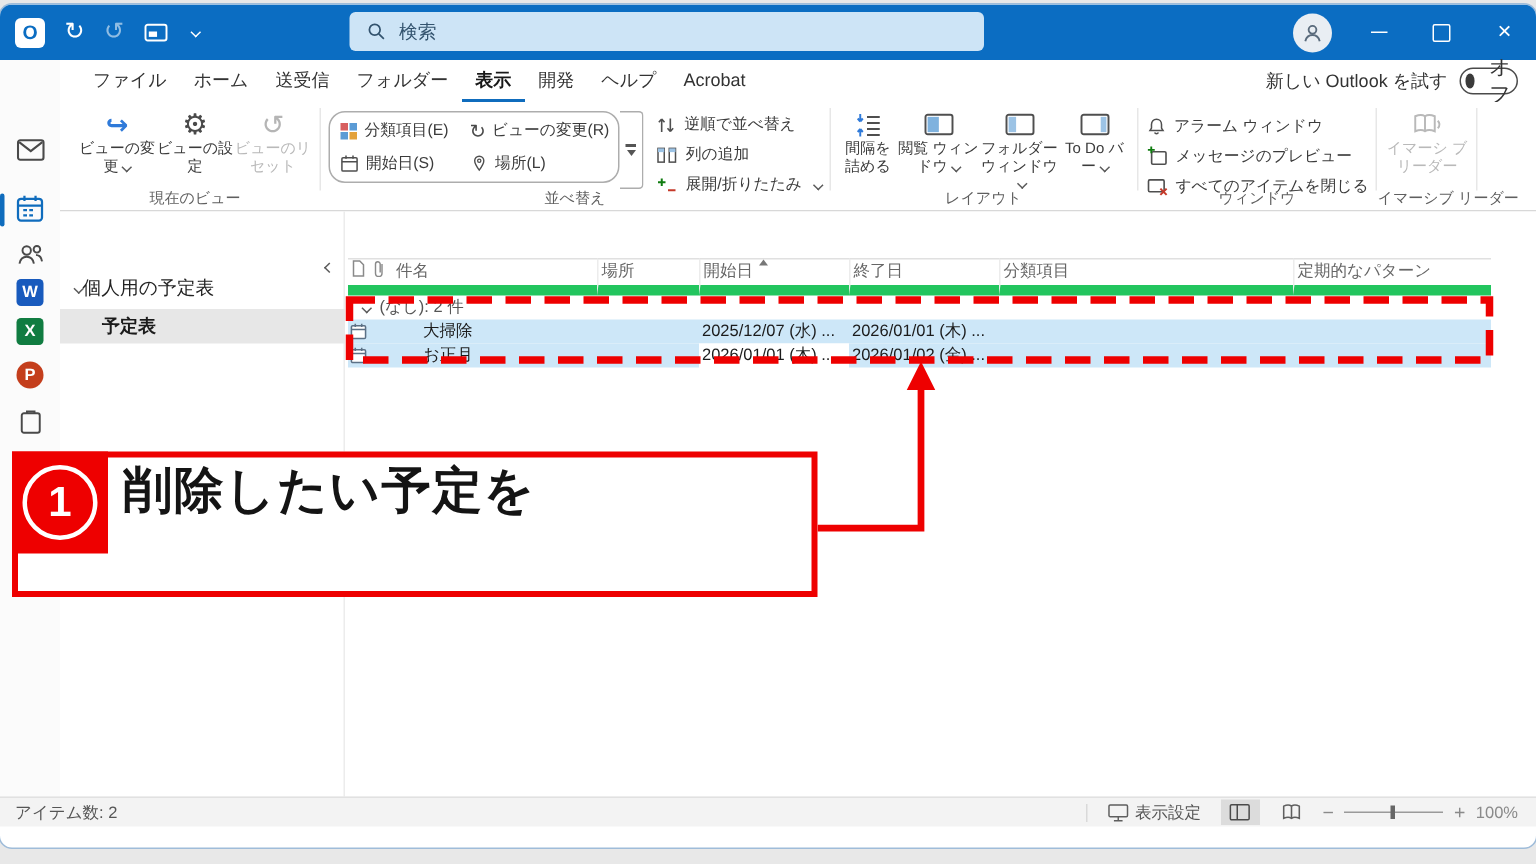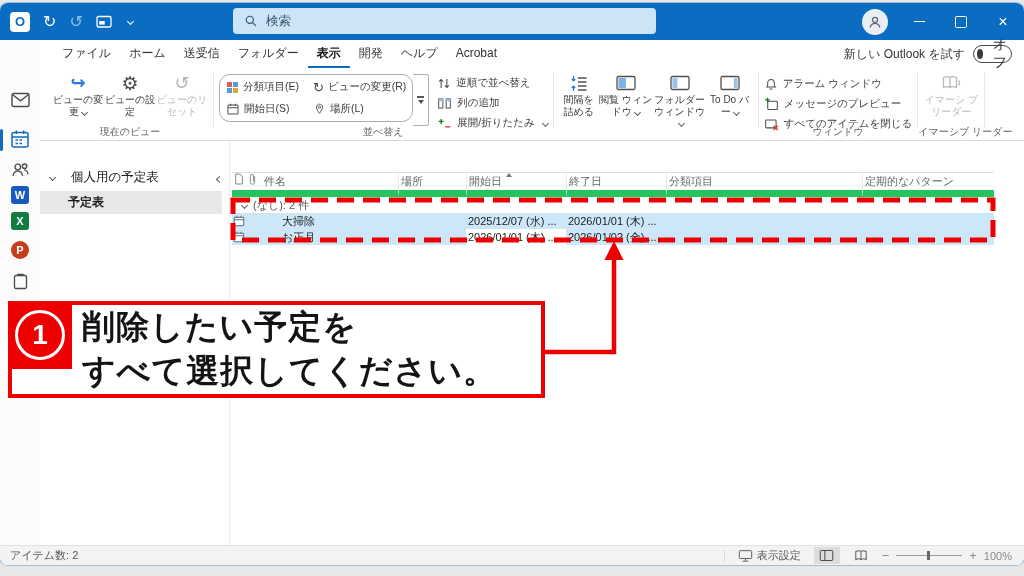--- a/index.html
+++ b/index.html
@@ -61,38 +61,38 @@
           border-bottom:4.5px solid #777;margin-left:4px}
   .stack{display:flex;flex-direction:column;justify-content:flex-start;padding-top:2px}
   .srow{display:flex;align-items:center;gap:5px;height:20px;font-size:10.5px;color:#3b3b3b;white-space:nowrap}
   
   .sidebar{position:absolute;left:0;top:37px;width:40px;bottom:20px;background:#fbfbfb}
   .navitem{position:absolute;left:0;width:40px;display:flex;justify-content:center}
   .navbar-indicator{position:absolute;left:0;top:89px;width:3px;height:22px;background:#0f6cbd;border-radius:2px}
   .tile{width:18px;height:18px;border-radius:3px;color:#fff;font-weight:bold;font-size:11px;line-height:18px;text-align:center}
   
   .folderpane{position:absolute;left:40px;top:138px;width:190px;bottom:20px;background:#fff;border-right:1px solid #ececec;box-sizing:border-box}
-  .fp-header{margin-top:28px;padding-left:10px;font-size:12.5px;color:#222;display:flex;align-items:center;gap:16px}
+  .fp-header{margin-top:43px;padding-left:10px;font-size:12.5px;color:#222;display:flex;align-items:center;gap:0}
   .fp-collapse{position:absolute;right:7px;top:27px}
-  .fp-item{margin-top:5px;background:#e7e7e7;width:150px;padding:3px 4px 3px 28px;font-weight:700;font-size:12px;color:#1b1b1b}
+  .fp-item{margin-top:5px;background:#e7e7e7;width:150px;padding:3px 16px 3px 28px;font-weight:700;font-size:12px;color:#1b1b1b}
   
   .list{position:absolute;left:230px;top:138px;right:0;bottom:20px;background:#fff}
   .tbl{position:absolute;left:2px;top:31px;display:grid;
        grid-template-columns:14px 16px 136px 68px 100px 100px 196px 132px;font-size:11px;color:#1c1c1c}
   .th{height:17px;line-height:17px;color:#666;border-top:1px solid #e0e0e0;border-bottom:7px solid #22c55e;
       padding-left:2px;white-space:nowrap;display:flex;align-items:flex-start}
   .th.sep{border-left:1px solid #ececec}
   .grouprow{grid-column:1/-1;height:16px;line-height:16px;color:#555;display:flex;align-items:center;gap:6px;padding-left:10px}
   .cell{height:16px;line-height:16px;white-space:nowrap;overflow:hidden;display:flex;align-items:center}
   .sel{background:#cde7f8}
   .cell-white{background:#fff}
   .subj{padding-left:20px}
   .datecell{padding-left:2px}
   
-  .statusbar{position:absolute;left:0;right:0;bottom:0;height:20px;background:#f3f3f3;border-top:1px solid #e1e1e1;
+  .statusbar{position:absolute;left:0;right:0;bottom:14px;height:20px;background:#f3f3f3;border-top:1px solid #e1e1e1;
              display:flex;align-items:center;font-size:11px;color:#555;box-sizing:border-box}
   .sb-left{margin-left:10px}
   .sb-right{margin-left:auto;display:flex;align-items:center;gap:13px;padding-right:12px}
   .sb-btn{display:flex;align-items:center;gap:4px}
   .sb-ic-sel{background:#dcdcdc;width:26px;height:17px;display:flex;align-items:center;justify-content:center}
   .sb-divider{width:1px;height:12px;background:#d9d9d9}
   .zoomwrap{display:flex;align-items:center;gap:7px;color:#8a8a8a}
   .ztrack{width:66px;height:1.5px;background:#9a9a9a;position:relative}
   .zknob{position:absolute;left:31px;top:-4px;width:2.5px;height:9.5px;background:#666}
   .zpct{color:#8a8a8a}
@@ -290,20 +290,21 @@
       </div>
       <div class="bigbtn" style="width:46px">
         <span class="ic">
           <svg class="ico" width="20" height="16" viewBox="0 0 20 16">
               <rect x="1" y="1.5" width="18" height="13" rx="1.5" fill="none" stroke="#4f4f4f" stroke-width="1.3"></rect>
               <rect x="13.8" y="2.9" width="3.8" height="10.2" fill="#9cc3e5"></rect>
             </svg>
         </span>
         <span class="btn-label"><span>To Do バー</span><span class="chv"></span></span>
       </div>
+      <div class="glabel">レイアウト</div>
     </div>
 
     <div class="vsep"></div>
 
     <div class="rgroup">
       <div class="stack" style="padding-top:3px">
         <span class="srow">
           <svg class="ico" width="14" height="15" viewBox="0 0 18 18">
               <path d="M9 2.6c2.6 0 4.3 1.9 4.3 4.4v3.2l1.3 2.1H3.4l1.3-2.1V7C4.7 4.5 6.4 2.6 9 2.6z" fill="none" stroke="#4f4f4f" stroke-width="1.3"></path>
               <path d="M7.4 13.9a1.7 1.7 0 0 0 3.2 0" fill="none" stroke="#4f4f4f" stroke-width="1.3"></path>
@@ -517,15 +518,14 @@
   <path d="M545 352 H614 V258" fill="none" stroke="#ee0000" stroke-width="4.5"></path>
   <polygon points="614,241 604.5,260 623.5,260" fill="#ee0000"></polygon>
 </svg>
 
 <div class="callout">
   <div class="badge">
     <div class="badge-circle">1</div>
   </div>
   <div class="callout-text">
     <div>削除したい予定を</div>
-    <div>すべて選択してください。</div>
   </div>
 </div>
 
 </body></html>

